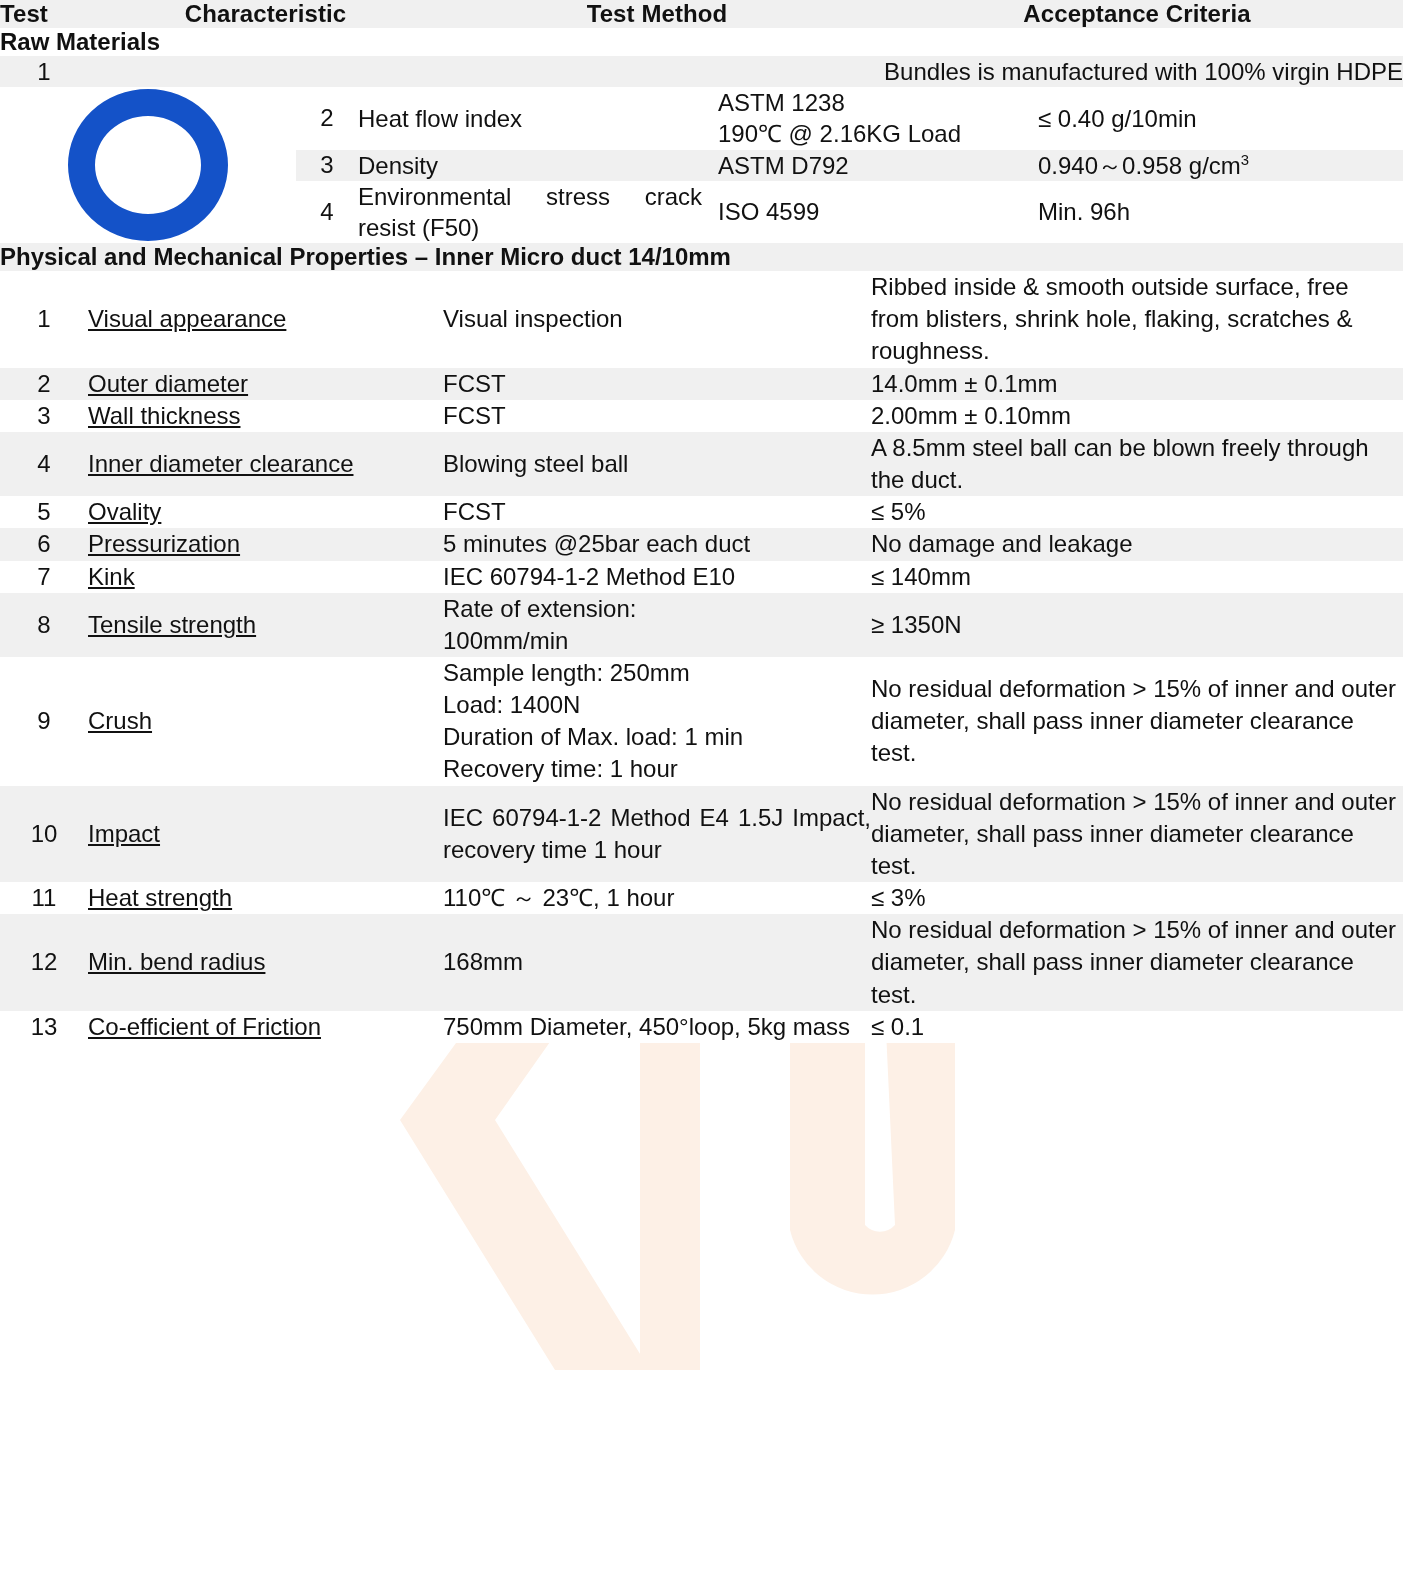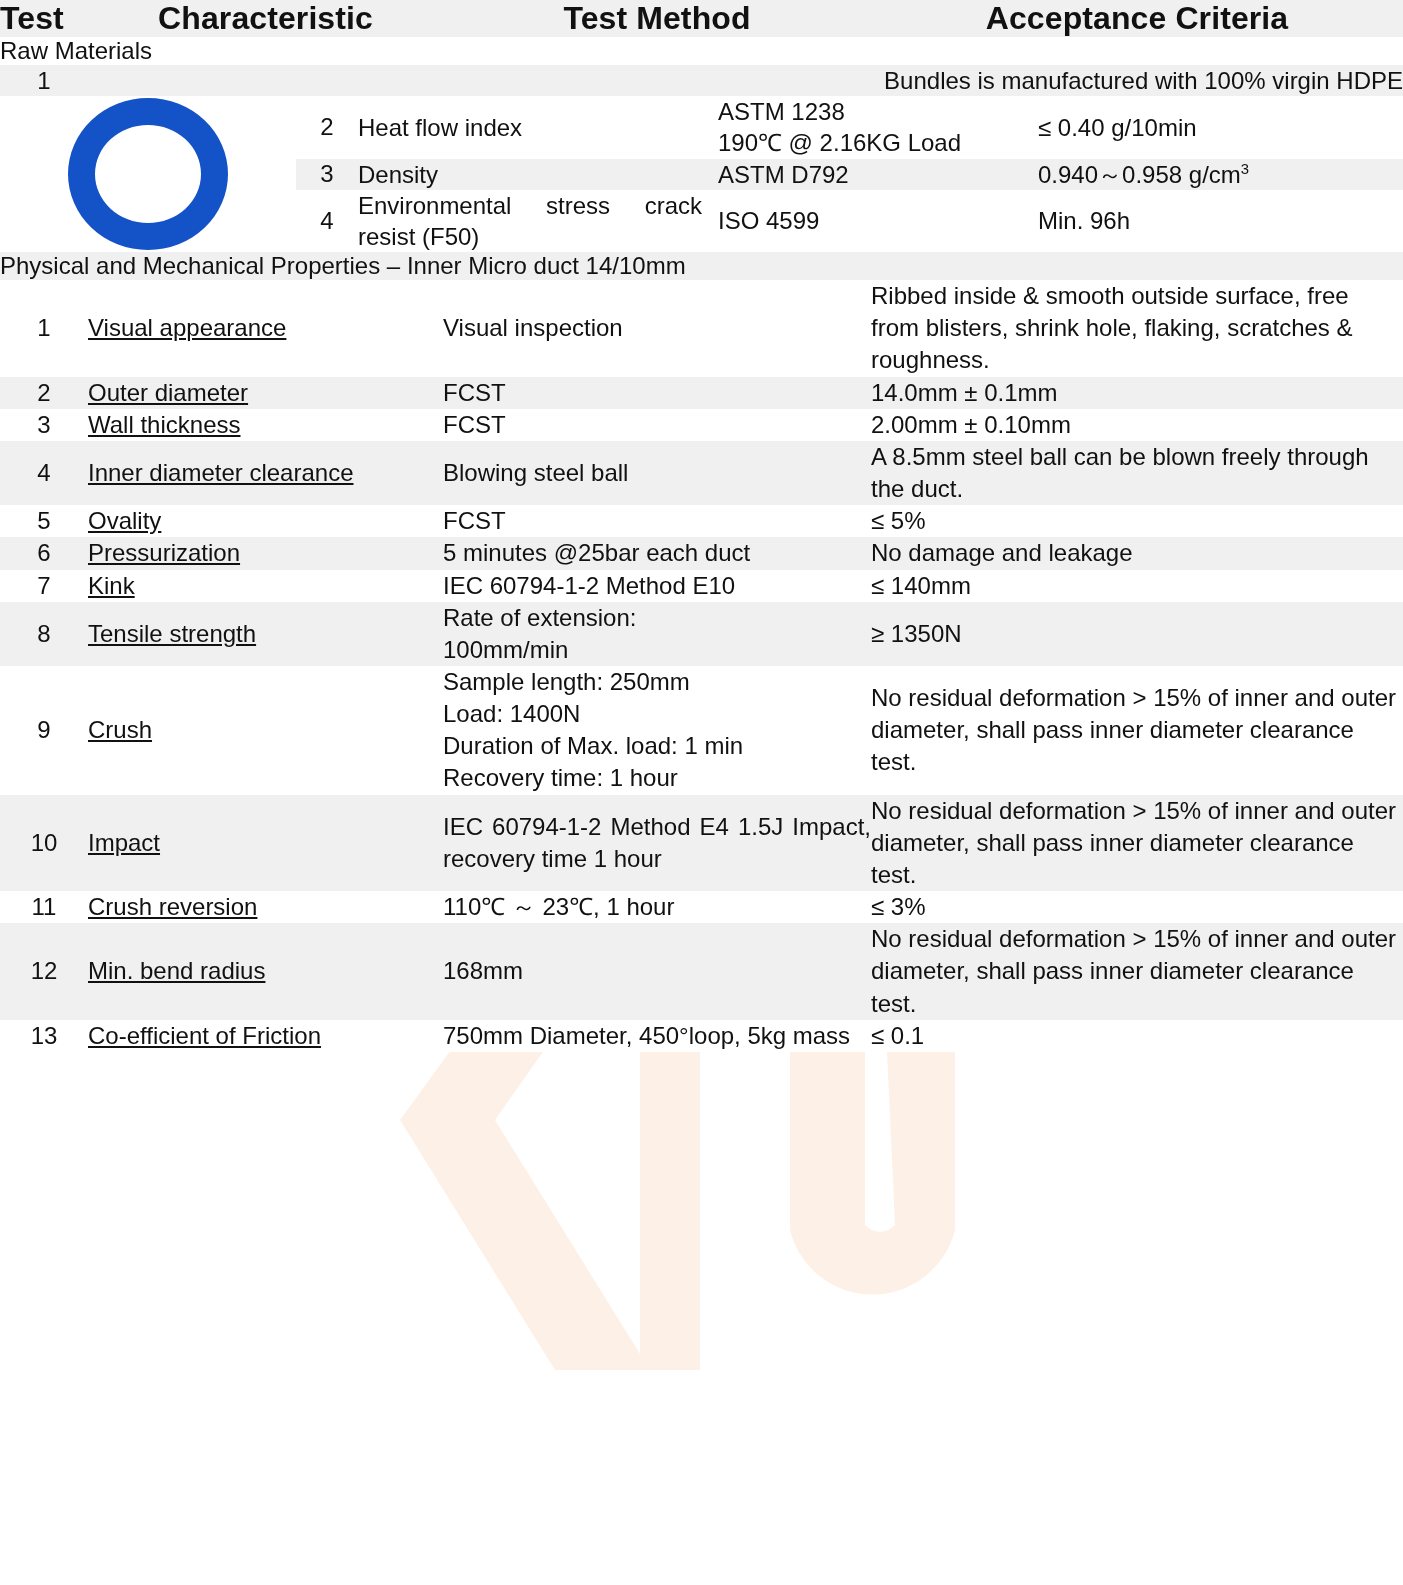--- a/index.html
+++ b/index.html
@@ -43,32 +43,32 @@
   
   .c-test   { width: 88px;  }
   .c-char   { width: 355px; }
   .c-method { width: 428px; }
   .c-accept { width: 532px; }
 
   
   .hdr-row { background: #f0f0f0; }
   .hdr-cell {
     font-weight: bold;
-    font-size: 32px;
+    font-size: 24px;
     text-align: center;
     padding: 10px 6px 14px 6px;
     letter-spacing: .1px;
   }
   .hdr-test { text-align: left; padding-left: 14px; }
 
   
   .section-row { background: #ffffff; }
   .section-row.shaded { background: #f0f0f0; }
   .section-cell {
-    font-weight: normal;
+    font-weight: bold;
     font-size: 24px;
     padding: 11px 0 11px 14px;
     text-align: left;
   }
 
   
   .row-white { background: #ffffff; }
   .row-gray  { background: #f0f0f0; }
 
   .cell {
@@ -289,21 +289,21 @@
         <td class="cell cell-accept">No residual deformation &gt; 15% of inner and outer diameter, shall pass inner diameter clearance test.</td>
       </tr>
       <tr class="row-gray">
         <td class="cell-num">10</td>
         <td class="cell cell-char">Impact</td>
         <td class="cell cell-method justify">IEC 60794-1-2 Method E4 1.5J Impact, recovery time 1 hour</td>
         <td class="cell cell-accept">No residual deformation &gt; 15% of inner and outer diameter, shall pass inner diameter clearance test.</td>
       </tr>
       <tr class="row-white">
         <td class="cell-num">11</td>
-        <td class="cell cell-char">Crush reversion</td>
+        <td class="cell cell-char">Heat strength</td>
         <td class="cell cell-method">110℃ ～ 23℃, 1 hour</td>
         <td class="cell cell-accept">≤ 3%</td>
       </tr>
       <tr class="row-gray">
         <td class="cell-num">12</td>
         <td class="cell cell-char">Min. bend radius</td>
         <td class="cell cell-method">168mm</td>
         <td class="cell cell-accept">No residual deformation &gt; 15% of inner and outer diameter, shall pass inner diameter clearance test.</td>
       </tr>
       <tr class="row-white">

